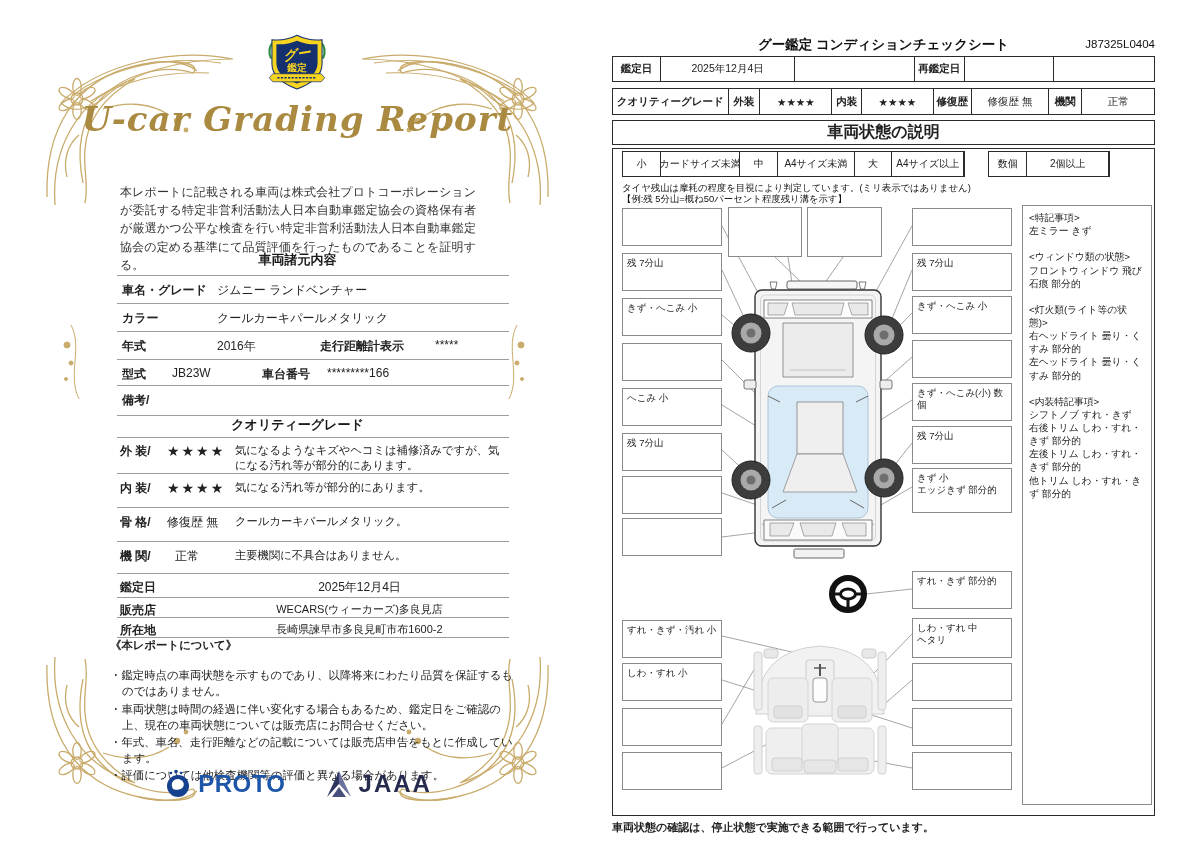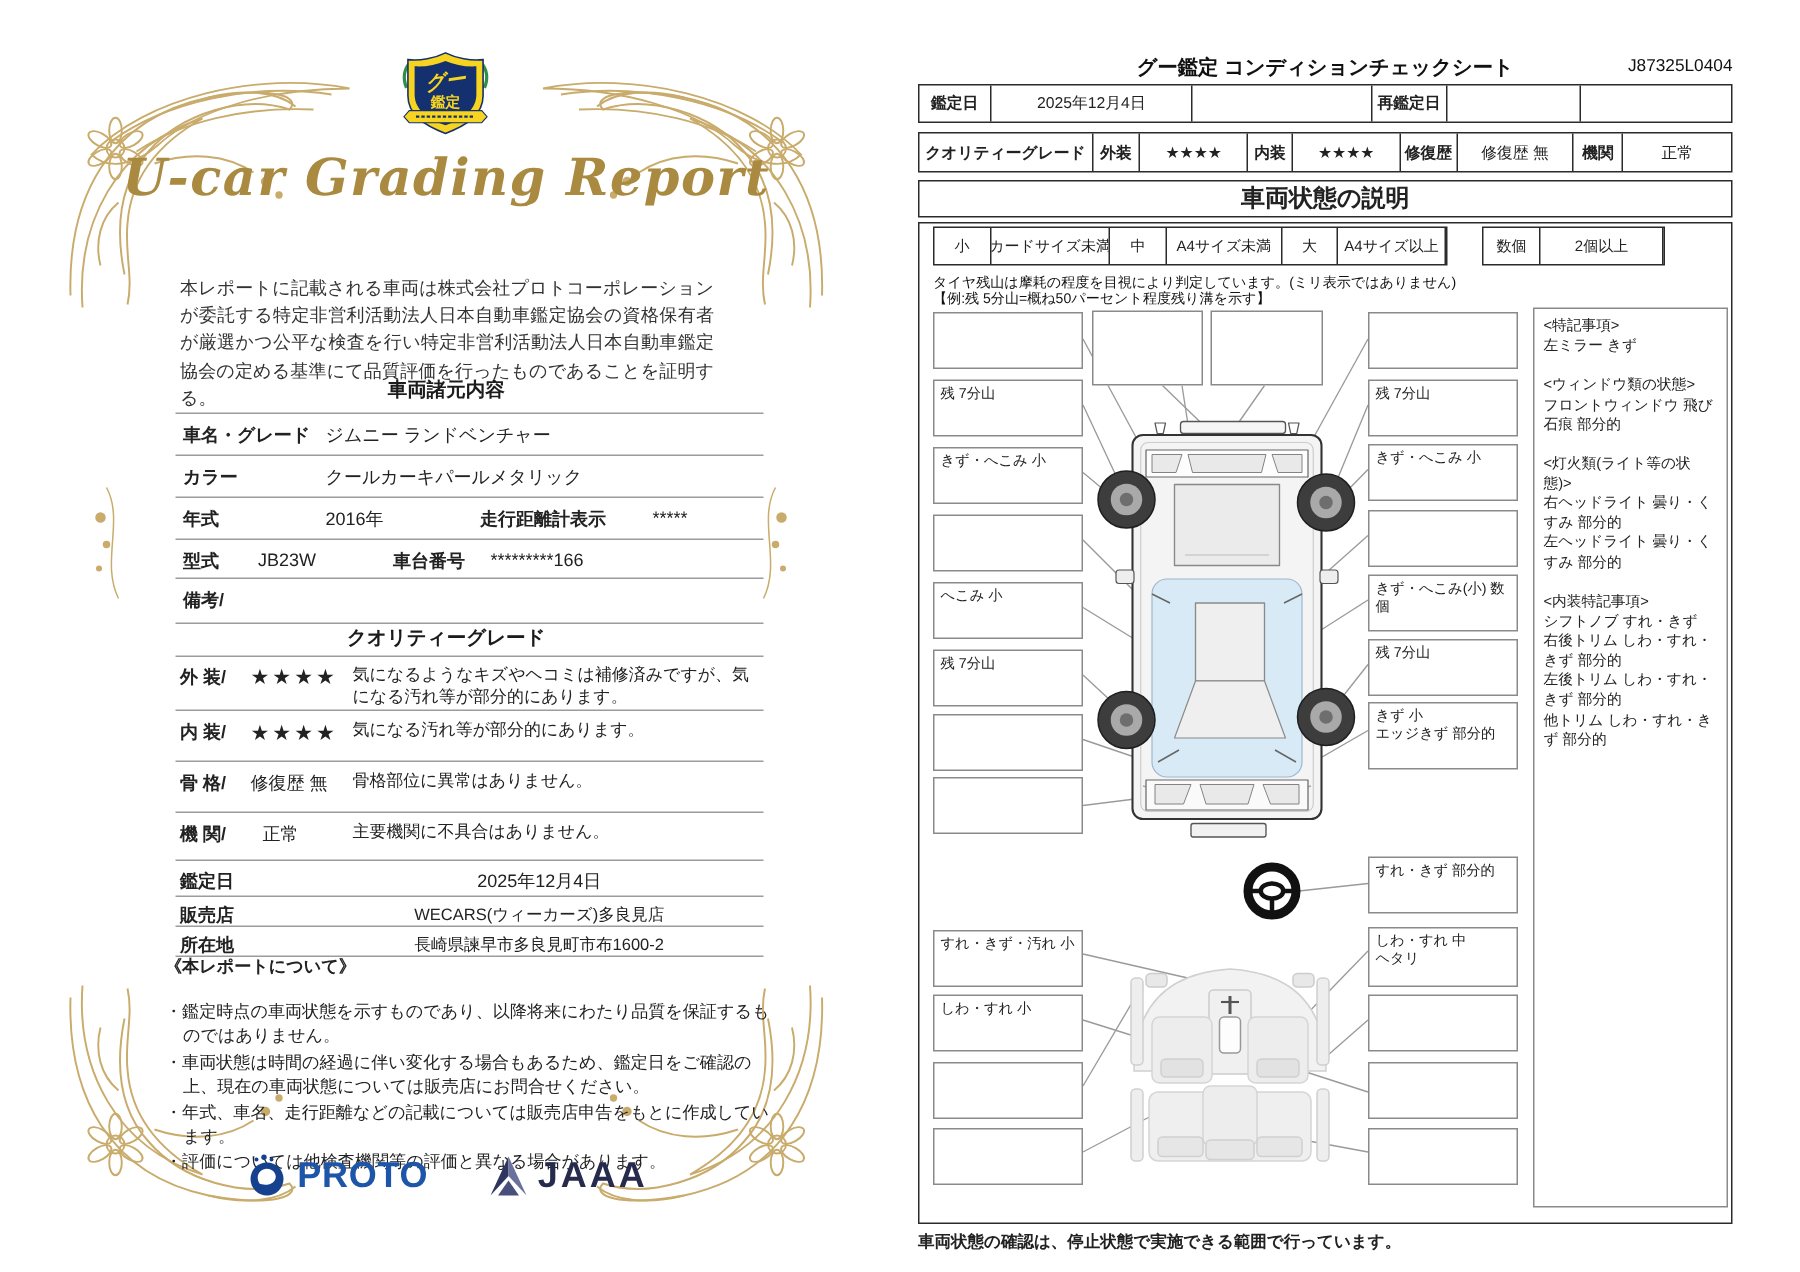--- a/index.html
+++ b/index.html
@@ -154,21 +154,21 @@
   <div class="ab hr" style="top:448px;"></div>
   <div class="ab crow" style="top:455px;">
     <span class="lab" style="left:3px">内 装/</span>
     <span class="stars" style="left:50px">★★★★</span>
     <span class="gdesc">気になる汚れ等が部分的にあります。</span>
   </div>
   <div class="ab hr" style="top:482px;"></div>
   <div class="ab crow" style="top:489px;">
     <span class="lab" style="left:3px">骨 格/</span>
     <span style="left:50px">修復歴 無</span>
-    <span class="gdesc">骨格部位に異常はありません。</span>
+    <span class="gdesc">クールカーキパールメタリック。</span>
   </div>
   <div class="ab hr" style="top:516px;"></div>
   <div class="ab crow" style="top:523px;">
     <span class="lab" style="left:3px">機 関/</span>
     <span style="left:58px">正常</span>
     <span class="gdesc">主要機関に不具合はありません。</span>
   </div>
   <div class="ab hr" style="top:548px;"></div>
   <div class="ab crow" style="top:554px;">
     <span class="lab" style="left:3px">鑑定日</span>

